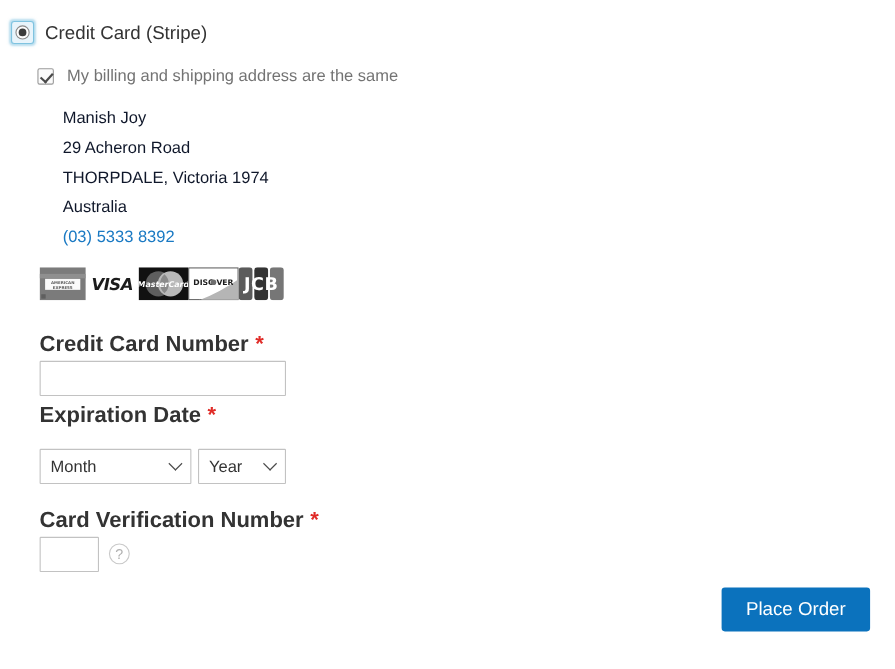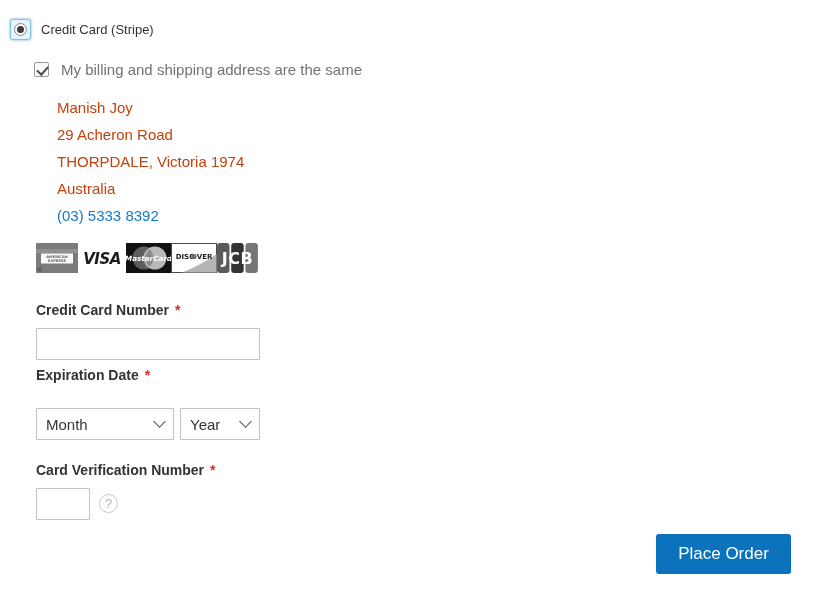--- a/index.html
+++ b/index.html
@@ -29,21 +29,21 @@
   }
   .radio-inner {
     width: 13px; height: 13px; border-radius: 50%;
     background: #fdfdfd;
     border: 1px solid #8a8a8a;
     display: flex; align-items:center; justify-content:center;
   }
   .radio-dot { width: 7px; height: 7px; border-radius:50%; background:#3b3b3b; }
   .method-label {
     margin-left: 10px;
-    font-size: 13px;
+    font-size: 17px;
     color: #333333;
     white-space: nowrap;
   }
 
   
   .billing-row {
     position: absolute; left: 34px; top: 61px;
     display: flex; align-items: center;
   }
   .cbox {
@@ -62,35 +62,35 @@
     border-width: 0 2px 2px 0;
     transform: rotate(42deg);
   }
   .billing-label {
     margin-left: 12px; font-size: 15px; color: #737373; white-space: nowrap;
   }
 
   
   .address { position: absolute; left: 57px; top: 94px; }
   .address div {
-    font-size: 15px; color: #c2410c; line-height: 27px; white-space: nowrap;
+    font-size: 15px; color: #0f172a; line-height: 27px; white-space: nowrap;
   }
   .address .phone { color: #1979c3; cursor: pointer; }
 
   
   .cards {
     position: absolute; left: 36px; top: 243px;
     display: flex; align-items: flex-end; gap: 0;
   }
   .card-logo { flex: none; display:block; }
 
   
   .field-label {
     position: absolute;
-    font-size: 14px; font-weight: bold; color: #333333;
+    font-size: 20px; font-weight: bold; color: #333333;
     white-space: nowrap;
   }
   .req { color: #e02b27; font-weight: bold; margin-left: 6px; }
 
   .txt-input {
     position: absolute;
     border: 1px solid #c2c2c2;
     background: #ffffff;
     font-family: "Liberation Sans", sans-serif;
     font-size: 14px; color: #333;

